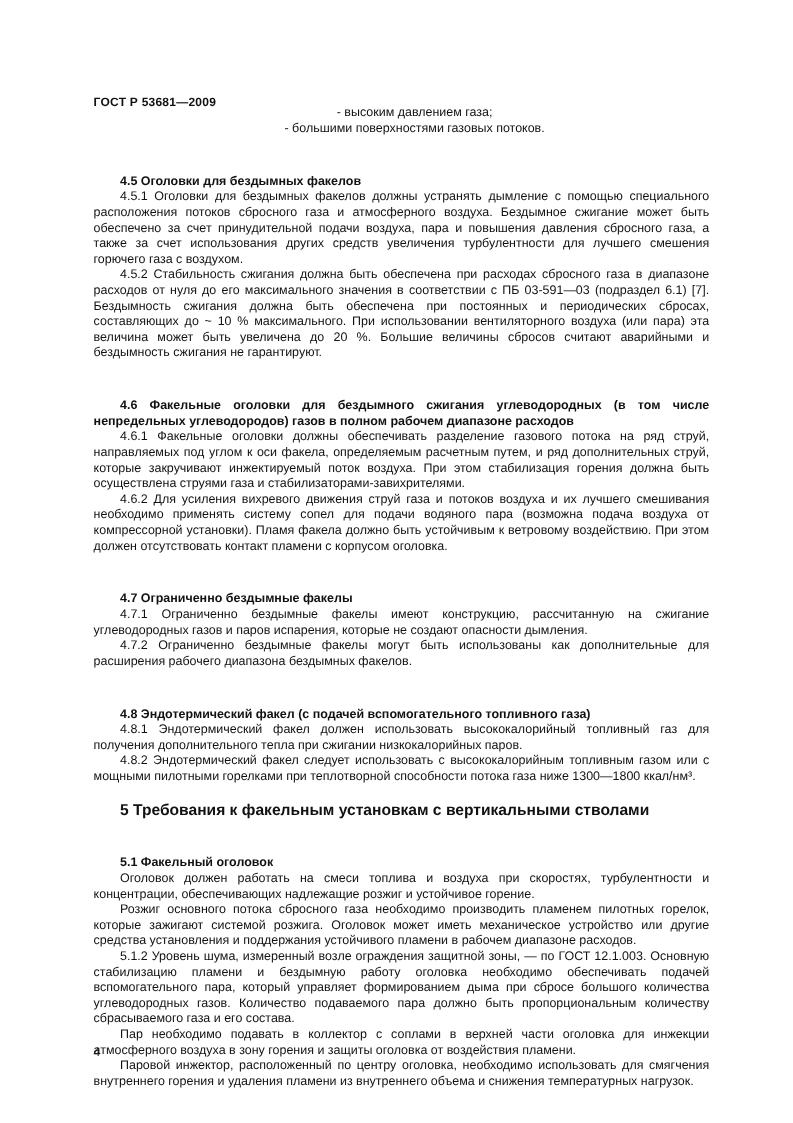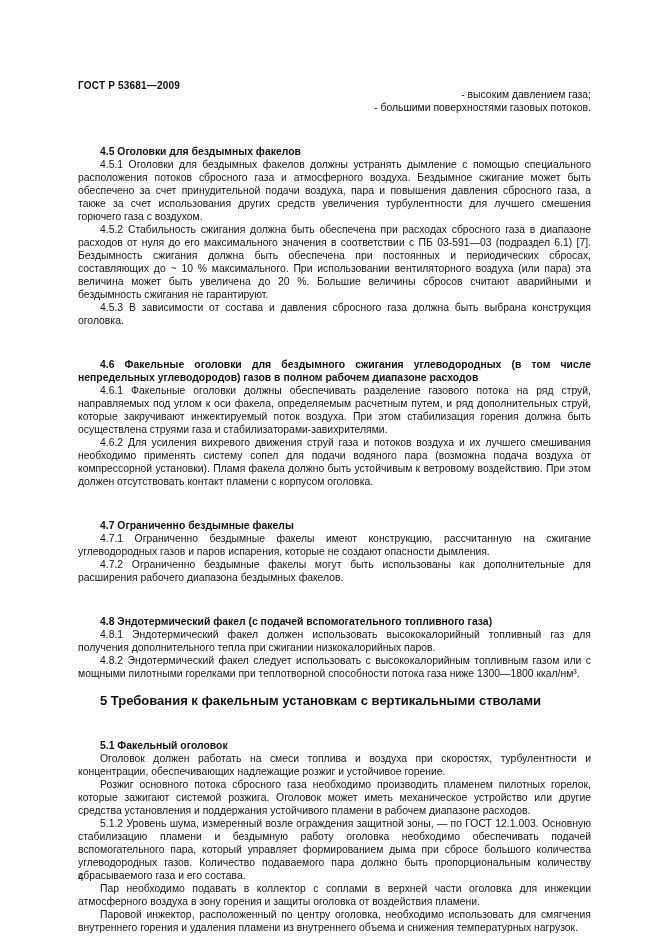--- a/index.html
+++ b/index.html
@@ -32,21 +32,21 @@
     width: 513px;
     font-size: 10.4px;
     line-height: 13px;
   }
   .para {
     margin: 0;
     text-align: justify;
     text-indent: 22px;
   }
   .para.li {
-    text-align: right;
+    text-align: center;
   }
   .para.h4 {
     font-weight: bold;
     margin-top: 31px;
   }
   .para.section {
     font-weight: bold;
     font-size: 13px;
     line-height: 15px;
     margin: 13px 0 11px 0;
@@ -63,21 +63,20 @@
 
 <div class="page">
   <div class="running-header">ГОСТ Р 53681—2009</div>
 
   <div class="content">
       <div class="para li">- высоким давлением газа;</div>
       <div class="para li">- большими поверхностями газовых потоков.</div>
       <div class="para h4">4.5 Оголовки для бездымных факелов</div>
       <div class="para">4.5.1 Оголовки для бездымных факелов должны устранять дымление с помощью специального расположения потоков сбросного газа и атмосферного воздуха. Бездымное сжигание может быть обеспечено за счет принудительной подачи воздуха, пара и повышения давления сбросного газа, а также за счет использования других средств увеличения турбулентности для лучшего смешения горючего газа с воздухом.</div>
       <div class="para">4.5.2 Стабильность сжигания должна быть обеспечена при расходах сбросного газа в диапазоне расходов от нуля до его максимального значения в соответствии с ПБ 03-591—03 (подраздел 6.1) [7]. Бездымность сжигания должна быть обеспечена при постоянных и периодических сбросах, составляющих до ~ 10 % максимального. При использовании вентиляторного воздуха (или пара) эта величина может быть увеличена до 20 %. Большие величины сбросов считают аварийными и бездымность сжигания не гарантируют.</div>
-      <div class="para">4.5.3 В зависимости от состава и давления сбросного газа должна быть выбрана конструкция оголовка.</div>
       <div class="para h4">4.6 Факельные оголовки для бездымного сжигания углеводородных (в том числе непредельных углеводородов) газов в полном рабочем диапазоне расходов</div>
       <div class="para">4.6.1 Факельные оголовки должны обеспечивать разделение газового потока на ряд струй, направляемых под углом к оси факела, определяемым расчетным путем, и ряд дополнительных струй, которые закручивают инжектируемый поток воздуха. При этом стабилизация горения должна быть осуществлена струями газа и стабилизаторами-завихрителями.</div>
       <div class="para">4.6.2 Для усиления вихревого движения струй газа и потоков воздуха и их лучшего смешивания необходимо применять систему сопел для подачи водяного пара (возможна подача воздуха от компрессорной установки). Пламя факела должно быть устойчивым к ветровому воздействию. При этом должен отсутствовать контакт пламени с корпусом оголовка.</div>
       <div class="para h4">4.7 Ограниченно бездымные факелы</div>
       <div class="para">4.7.1 Ограниченно бездымные факелы имеют конструкцию, рассчитанную на сжигание углеводородных газов и паров испарения, которые не создают опасности дымления.</div>
       <div class="para">4.7.2 Ограниченно бездымные факелы могут быть использованы как дополнительные для расширения рабочего диапазона бездымных факелов.</div>
       <div class="para h4">4.8 Эндотермический факел (с подачей вспомогательного топливного газа)</div>
       <div class="para">4.8.1 Эндотермический факел должен использовать высококалорийный топливный газ для получения дополнительного тепла при сжигании низкокалорийных паров.</div>
       <div class="para">4.8.2 Эндотермический факел следует использовать с высококалорийным топливным газом или с мощными пилотными горелками при теплотворной способности потока газа ниже 1300—1800 ккал/нм³.</div>
       <div class="para section">5 Требования к факельным установкам с вертикальными стволами</div>

